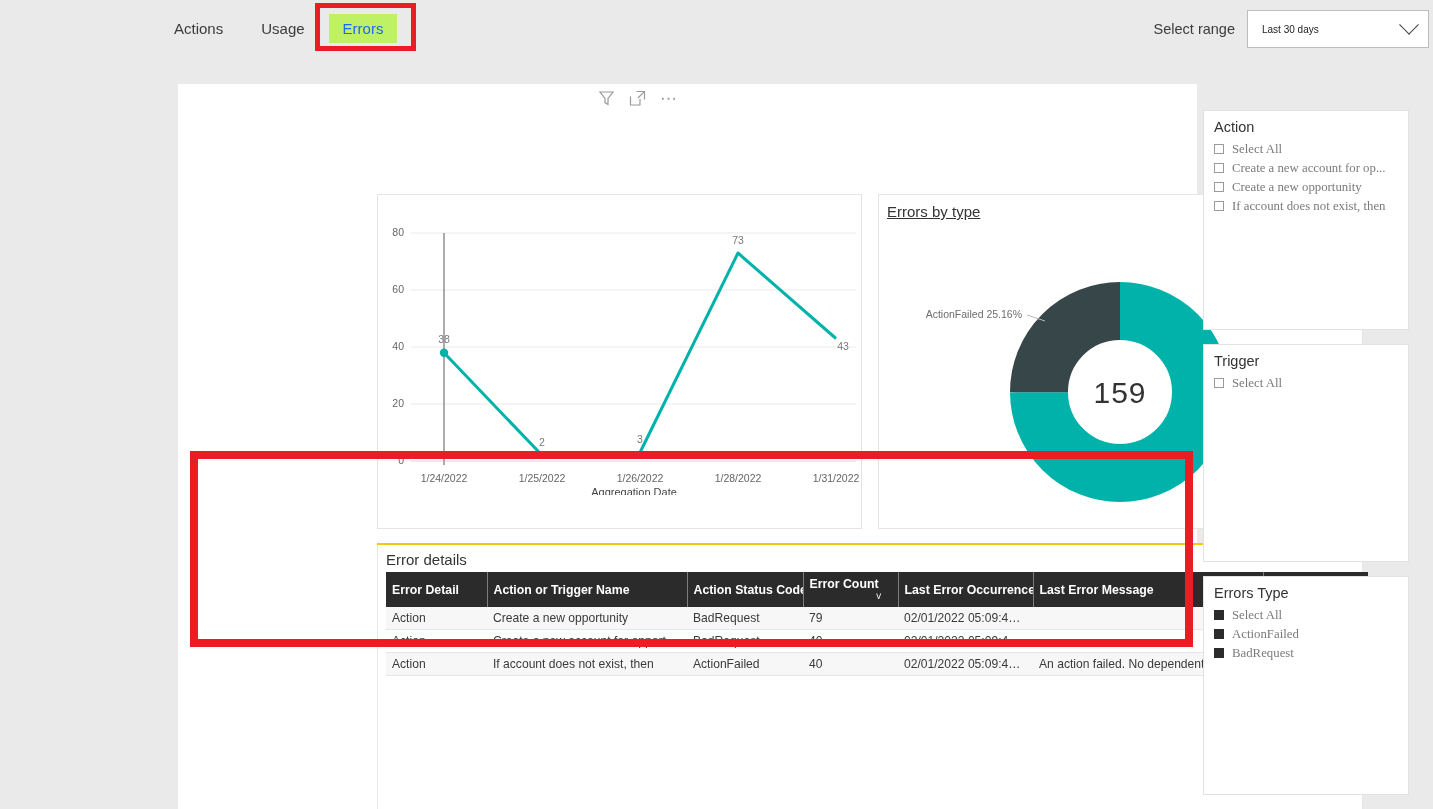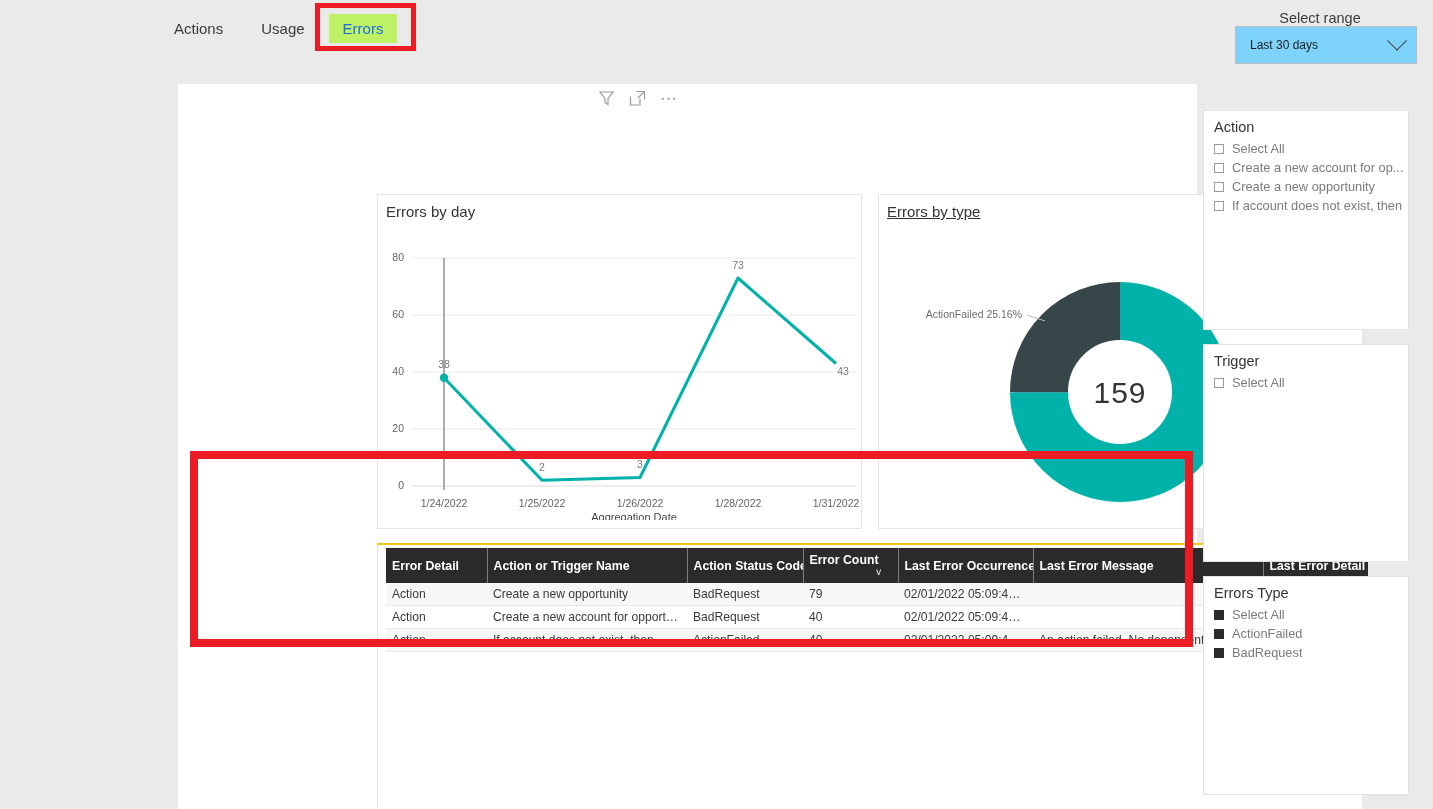--- a/index.html
+++ b/index.html
@@ -22,26 +22,26 @@
   .tab{
     font-size:15px;color:#3b3b3b;padding:6px 14px;margin-right:10px;
     cursor:pointer;white-space:nowrap;background:transparent;
   }
   .tab.active{color:#1a6ce7;background:#bef264;}
   .tab-highlight{
     position:absolute;left:315px;top:3px;width:101px;height:48px;
     border:5px solid #ec1c24;box-sizing:border-box;pointer-events:none;
   }
 
-  .range-wrap{position:absolute;right:16px;top:10px;display:flex;align-items:center;flex-direction:column;}
+  .range-wrap{position:absolute;right:4px;top:10px;display:flex;align-items:center;}
   .range-label{font-size:14.5px;color:#3b3b3b;margin-right:12px;white-space:nowrap;}
   .range-select{
-    width:182px;height:38px;background:#7dd3fc;border:1px solid #bdbdbd;
+    width:182px;height:38px;background:#ffffff;border:1px solid #bdbdbd;
     display:flex;align-items:center;justify-content:space-between;
-    padding:0 12px 0 14px;box-sizing:border-box;font-size:12px;color:#222;
+    padding:0 12px 0 14px;box-sizing:border-box;font-size:10px;color:#222;
     cursor:pointer;
   }
   .chev{width:13px;height:13px;border-right:1.6px solid #444;border-bottom:1.6px solid #444;
         transform:rotate(45deg) translate(-3px,-3px);}
 
   
   #canvas{
     position:absolute;left:178px;top:84px;width:1019px;height:725px;
     background:#ffffff;
   }
@@ -112,21 +112,21 @@
   .slicer h4{
     margin:0;padding:8px 0 4px 10px;font-size:14.5px;font-weight:normal;color:#333;
   }
   .slicer ul{list-style:none;margin:0;padding:2px 0 0 10px;}
   .slicer li{display:flex;align-items:center;font-size:12.8px;color:#7b7b7b;margin-bottom:3px;line-height:16px;}
   .cb{
     width:10px;height:10px;border:1px solid #9b9b9b;background:#fff;
     margin-right:8px;flex:0 0 auto;box-sizing:border-box;
   }
   .cb.filled{background:#2b2b2b;border-color:#2b2b2b;}
-  .slicer li span{white-space:nowrap;overflow:hidden;text-overflow:ellipsis;}
+  .slicer li span{white-space:nowrap;overflow:hidden;text-overflow:ellipsis;font-family:Liberation Serif, serif;}
 
   #slicer-action{height:220px;}
   #slicer-trigger{height:218px;}
   #slicer-errortype{height:219px;}
 </style>
 </head>
 <body>
 
 <div id="topbar">
 
@@ -158,21 +158,20 @@
       <svg width="17" height="17" viewBox="0 0 17 17">
         <path d="M1.5 6.5 V15 H11 V9" fill="none" stroke="#9a9a9a" stroke-width="1.2"></path>
         <path d="M7.5 1.5 H15.5 V9.5" fill="none" stroke="#9a9a9a" stroke-width="1.2"></path>
         <path d="M9 8 L15.3 1.7" fill="none" stroke="#9a9a9a" stroke-width="1.2"></path>
       </svg>
     </span>
     <span class="dots">⋯</span>
   </div>
 
   <div class="card" id="vis-line">
-    <div class="card-title">Errors by day</div>
     <svg width="483" height="300" viewBox="0 0 483 300">
 
       <line x1="33" y1="38" x2="478" y2="38" stroke="#eceaea" stroke-width="1"></line>
       <line x1="33" y1="95" x2="478" y2="95" stroke="#eceaea" stroke-width="1"></line>
       <line x1="33" y1="152" x2="478" y2="152" stroke="#eceaea" stroke-width="1"></line>
       <line x1="33" y1="209" x2="478" y2="209" stroke="#eceaea" stroke-width="1"></line>
       <line x1="33" y1="266" x2="478" y2="266" stroke="#dcdcdc" stroke-width="1"></line>
 
       <text class="axis-text" x="26" y="41" text-anchor="end">80</text>
       <text class="axis-text" x="26" y="98" text-anchor="end">60</text>
@@ -213,20 +212,21 @@
 
       <polyline points="148,95 166,101" fill="none" stroke="#b8b8b8" stroke-width="1"></polyline>
       <text class="donut-lbl" x="143" y="98" text-anchor="end">ActionFailed 25.16%</text>
 
       <polyline points="334,272 352,277" fill="none" stroke="#b8b8b8" stroke-width="1"></polyline>
       <text class="donut-lbl" x="356" y="281" text-anchor="start">BadRequest 74.84%</text>
     </svg>
   </div>
 
   <div id="vis-table">
+    <div id="table-title">Error details</div>
 
     <table class="grid">
       <colgroup>
         <col style="width:101px">
           <col style="width:200px">
           <col style="width:116px">
         <col style="width:95px">
           <col style="width:135px">
           <col style="width:230px">
         <col style="width:105px">

